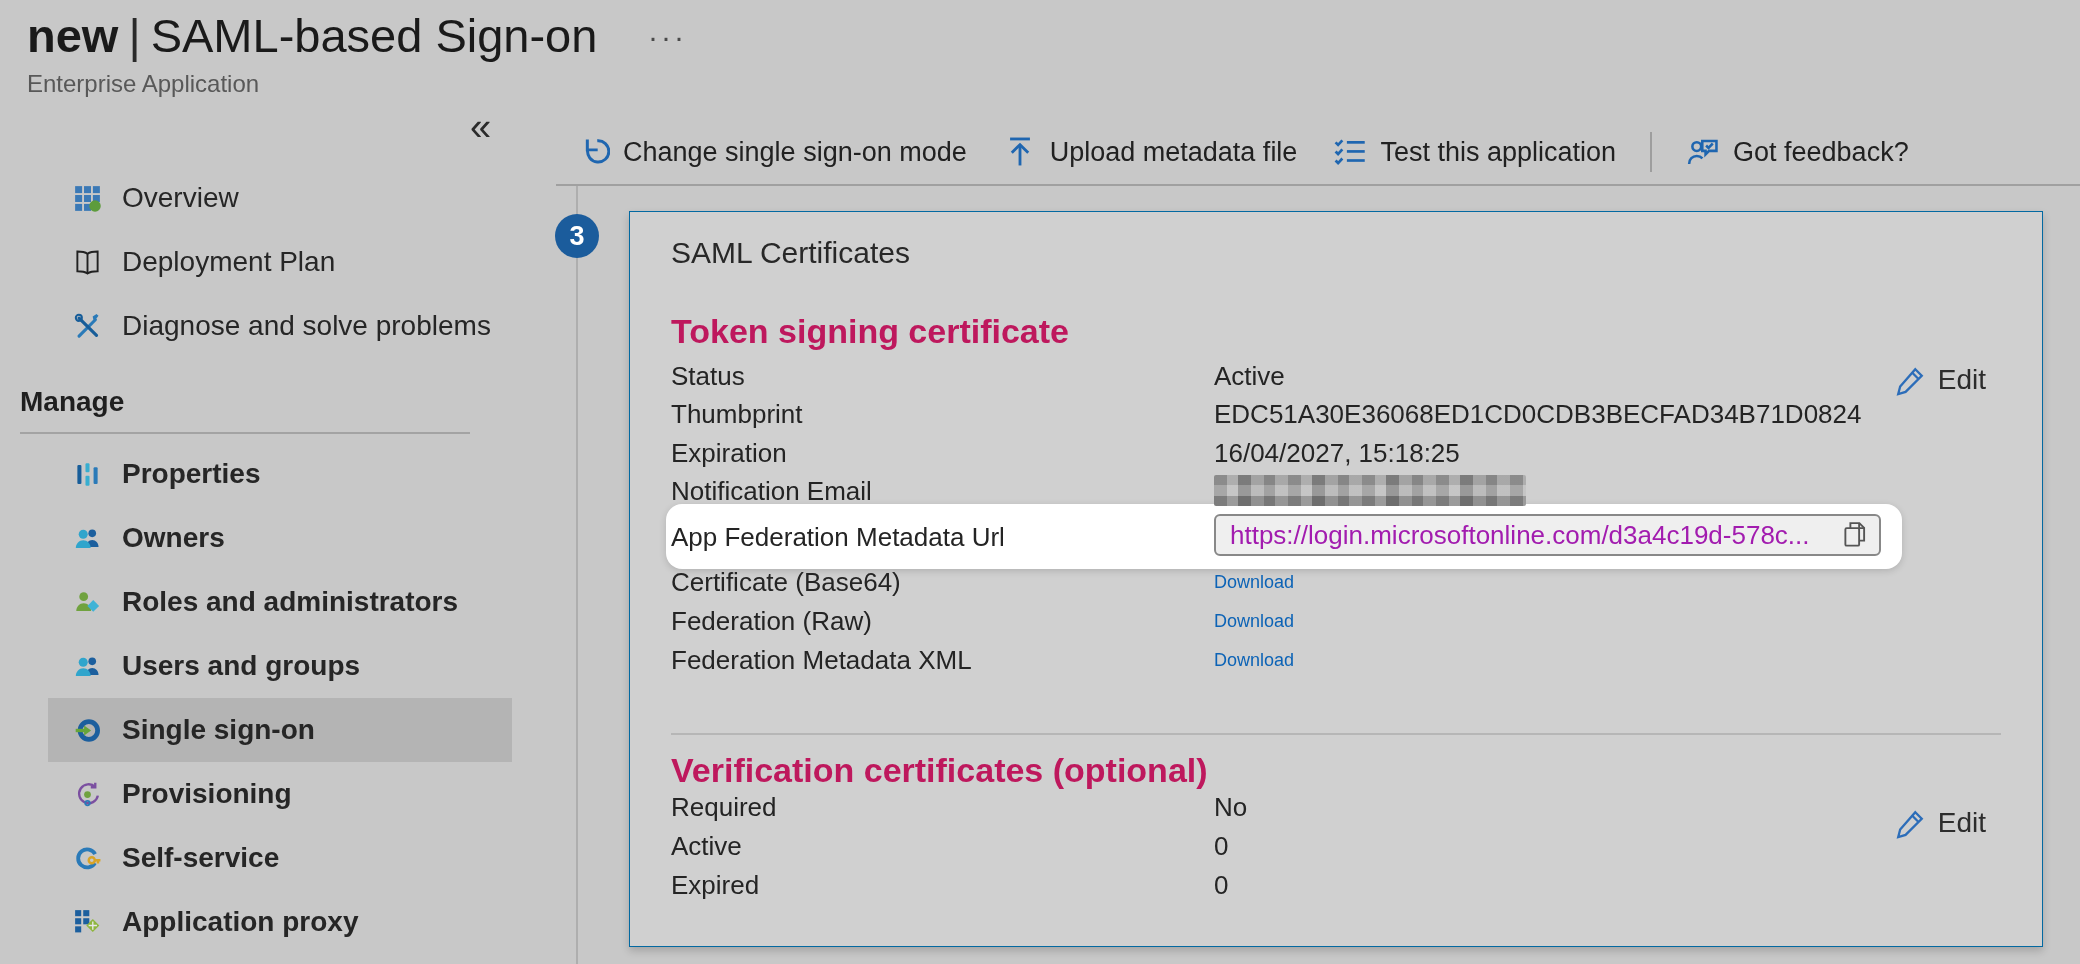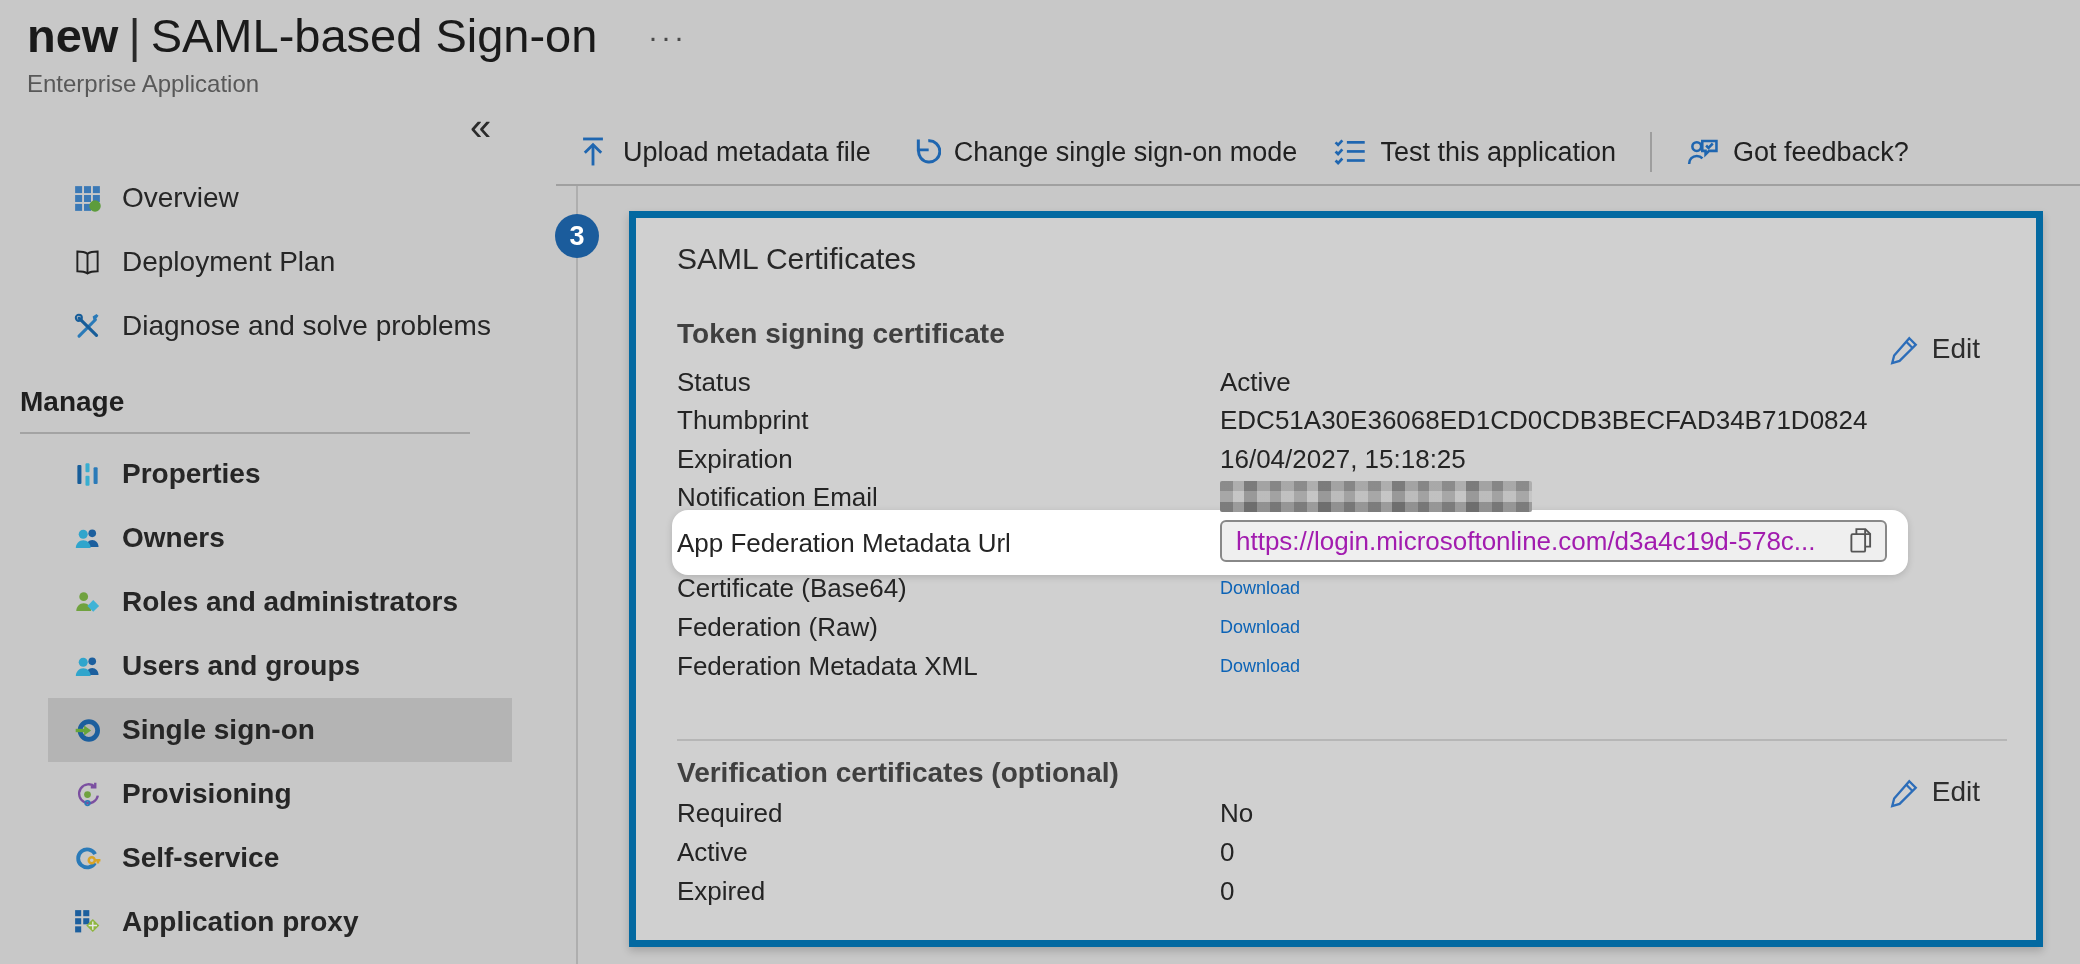--- a/index.html
+++ b/index.html
@@ -34,26 +34,26 @@
   .tb-btn .tb-icon{width:34px;height:34px;margin-right:13px;}
   .tb-btn .tb-icon svg{width:34px;height:34px;display:block;}
   .tb-btn .tb-label{font-size:27px;color:#212121;white-space:nowrap;}
   .tb-divider{width:2px;height:40px;background:#9e9e9e;margin:0 14px 0 18px;}
   .toolbar-underline{position:absolute;left:556px;top:184px;width:1524px;height:2px;background:#a0a0a0;}
   
   .timeline{position:absolute;left:576px;top:186px;width:2px;height:778px;background:#aeaeae;}
   .step-badge{position:absolute;left:555px;top:214px;width:44px;height:44px;border-radius:50%;
     background:#1b5c9c;color:#fff;font-size:27px;font-weight:700;display:flex;align-items:center;justify-content:center;}
   .card{position:absolute;left:629px;top:211px;width:1414px;height:736px;background:#d0d0d0;
-    border:7px solid #0369a1;box-shadow:0 4px 8px rgba(0,0,0,.18);box-sizing:border-box;}
+    border:1px solid #0369a1;box-shadow:0 4px 8px rgba(0,0,0,.18);box-sizing:border-box;}
   .card-title{position:absolute;left:41px;top:24px;font-size:30px;color:#282828;}
-  .sec-heading{position:absolute;left:41px;font-size:28px;font-weight:700;color:#404040;}
+  .sec-heading{position:absolute;left:41px;font-size:34px;font-weight:700;color:#be185d;}
   #token-heading{top:100px;}
   #ver-heading{top:539px;}
-  .edit-btn{position:absolute;right:56px;display:flex;align-items:center;cursor:pointer;}
+  .edit-btn{position:absolute;right:56px;display:flex;align-items:center;cursor:pointer;margin-top:37px;}
   #edit-top{top:115px;}
   #edit-ver{top:558px;}
   .edit-btn svg{width:31px;height:31px;display:block;margin-right:12px;}
   .edit-btn .edit-label{font-size:28px;color:#2d2d2d;}
   .card-divider{position:absolute;left:41px;top:521px;width:1330px;height:2px;background:#b6b6b6;}
   .spotlight{position:absolute;left:36px;top:292px;width:1236px;height:65px;background:#ffffff;
     border-radius:16px;box-shadow:0 2px 7px rgba(0,0,0,.15);z-index:1;}
   .info-row{position:absolute;left:41px;width:1340px;height:34px;z-index:2;}
   .info-row .r-label{position:absolute;left:0;top:0;line-height:34px;font-size:26px;color:#242424;white-space:nowrap;}
   .info-row .r-value{position:absolute;left:543px;top:0;line-height:34px;font-size:26px;color:#242424;white-space:nowrap;}
@@ -209,36 +209,36 @@
           <path d="M16.7 11v7.4M13 14.7h7.4" stroke="#e8e8e8" stroke-width="1.2"></path>
         </svg>
       </span>
       <span class="s-label">Application proxy</span>
     </div>
   </div>
 
 <div class="toolbar" id="toolbar">
     <div class="tb-btn">
       <span class="tb-icon">
+        <svg viewBox="0 0 24 24" fill="none" stroke="#1f66b0" stroke-width="2.1">
+          <path d="M8 3.2v7.3h7.3"></path>
+          <path d="M8.3 10.2A7.5 7.5 0 1015 4.1"></path>
+        </svg>
+      </span>
+      <span class="tb-label">Change single sign-on mode</span>
+    </div>
+    <div class="tb-btn">
+      <span class="tb-icon">
         <svg viewBox="0 0 24 24" fill="none" stroke="#1f66b0" stroke-width="2">
           <path d="M5 2.8h14"></path>
           <path d="M12 21.5V7"></path>
           <path d="M6.2 12.5L12 6.8l5.8 5.7"></path>
         </svg>
       </span>
       <span class="tb-label">Upload metadata file</span>
-    </div>
-    <div class="tb-btn">
-      <span class="tb-icon">
-        <svg viewBox="0 0 24 24" fill="none" stroke="#1f66b0" stroke-width="2.1">
-          <path d="M8 3.2v7.3h7.3"></path>
-          <path d="M8.3 10.2A7.5 7.5 0 1015 4.1"></path>
-        </svg>
-      </span>
-      <span class="tb-label">Change single sign-on mode</span>
     </div>
     <div class="tb-btn">
       <span class="tb-icon">
         <svg viewBox="0 0 24 24" fill="none" stroke="#1f66b0" stroke-width="1.9">
           <path d="M1.8 5.2l1.8 1.8 3-3.2"></path>
           <path d="M9.8 5.2h12.6"></path>
           <path d="M1.8 11.6l1.8 1.8 3-3.2"></path>
           <path d="M9.8 11.6h12.6"></path>
           <path d="M1.8 18l1.8 1.8 3-3.2"></path>
           <path d="M9.8 18h12.6"></path>

